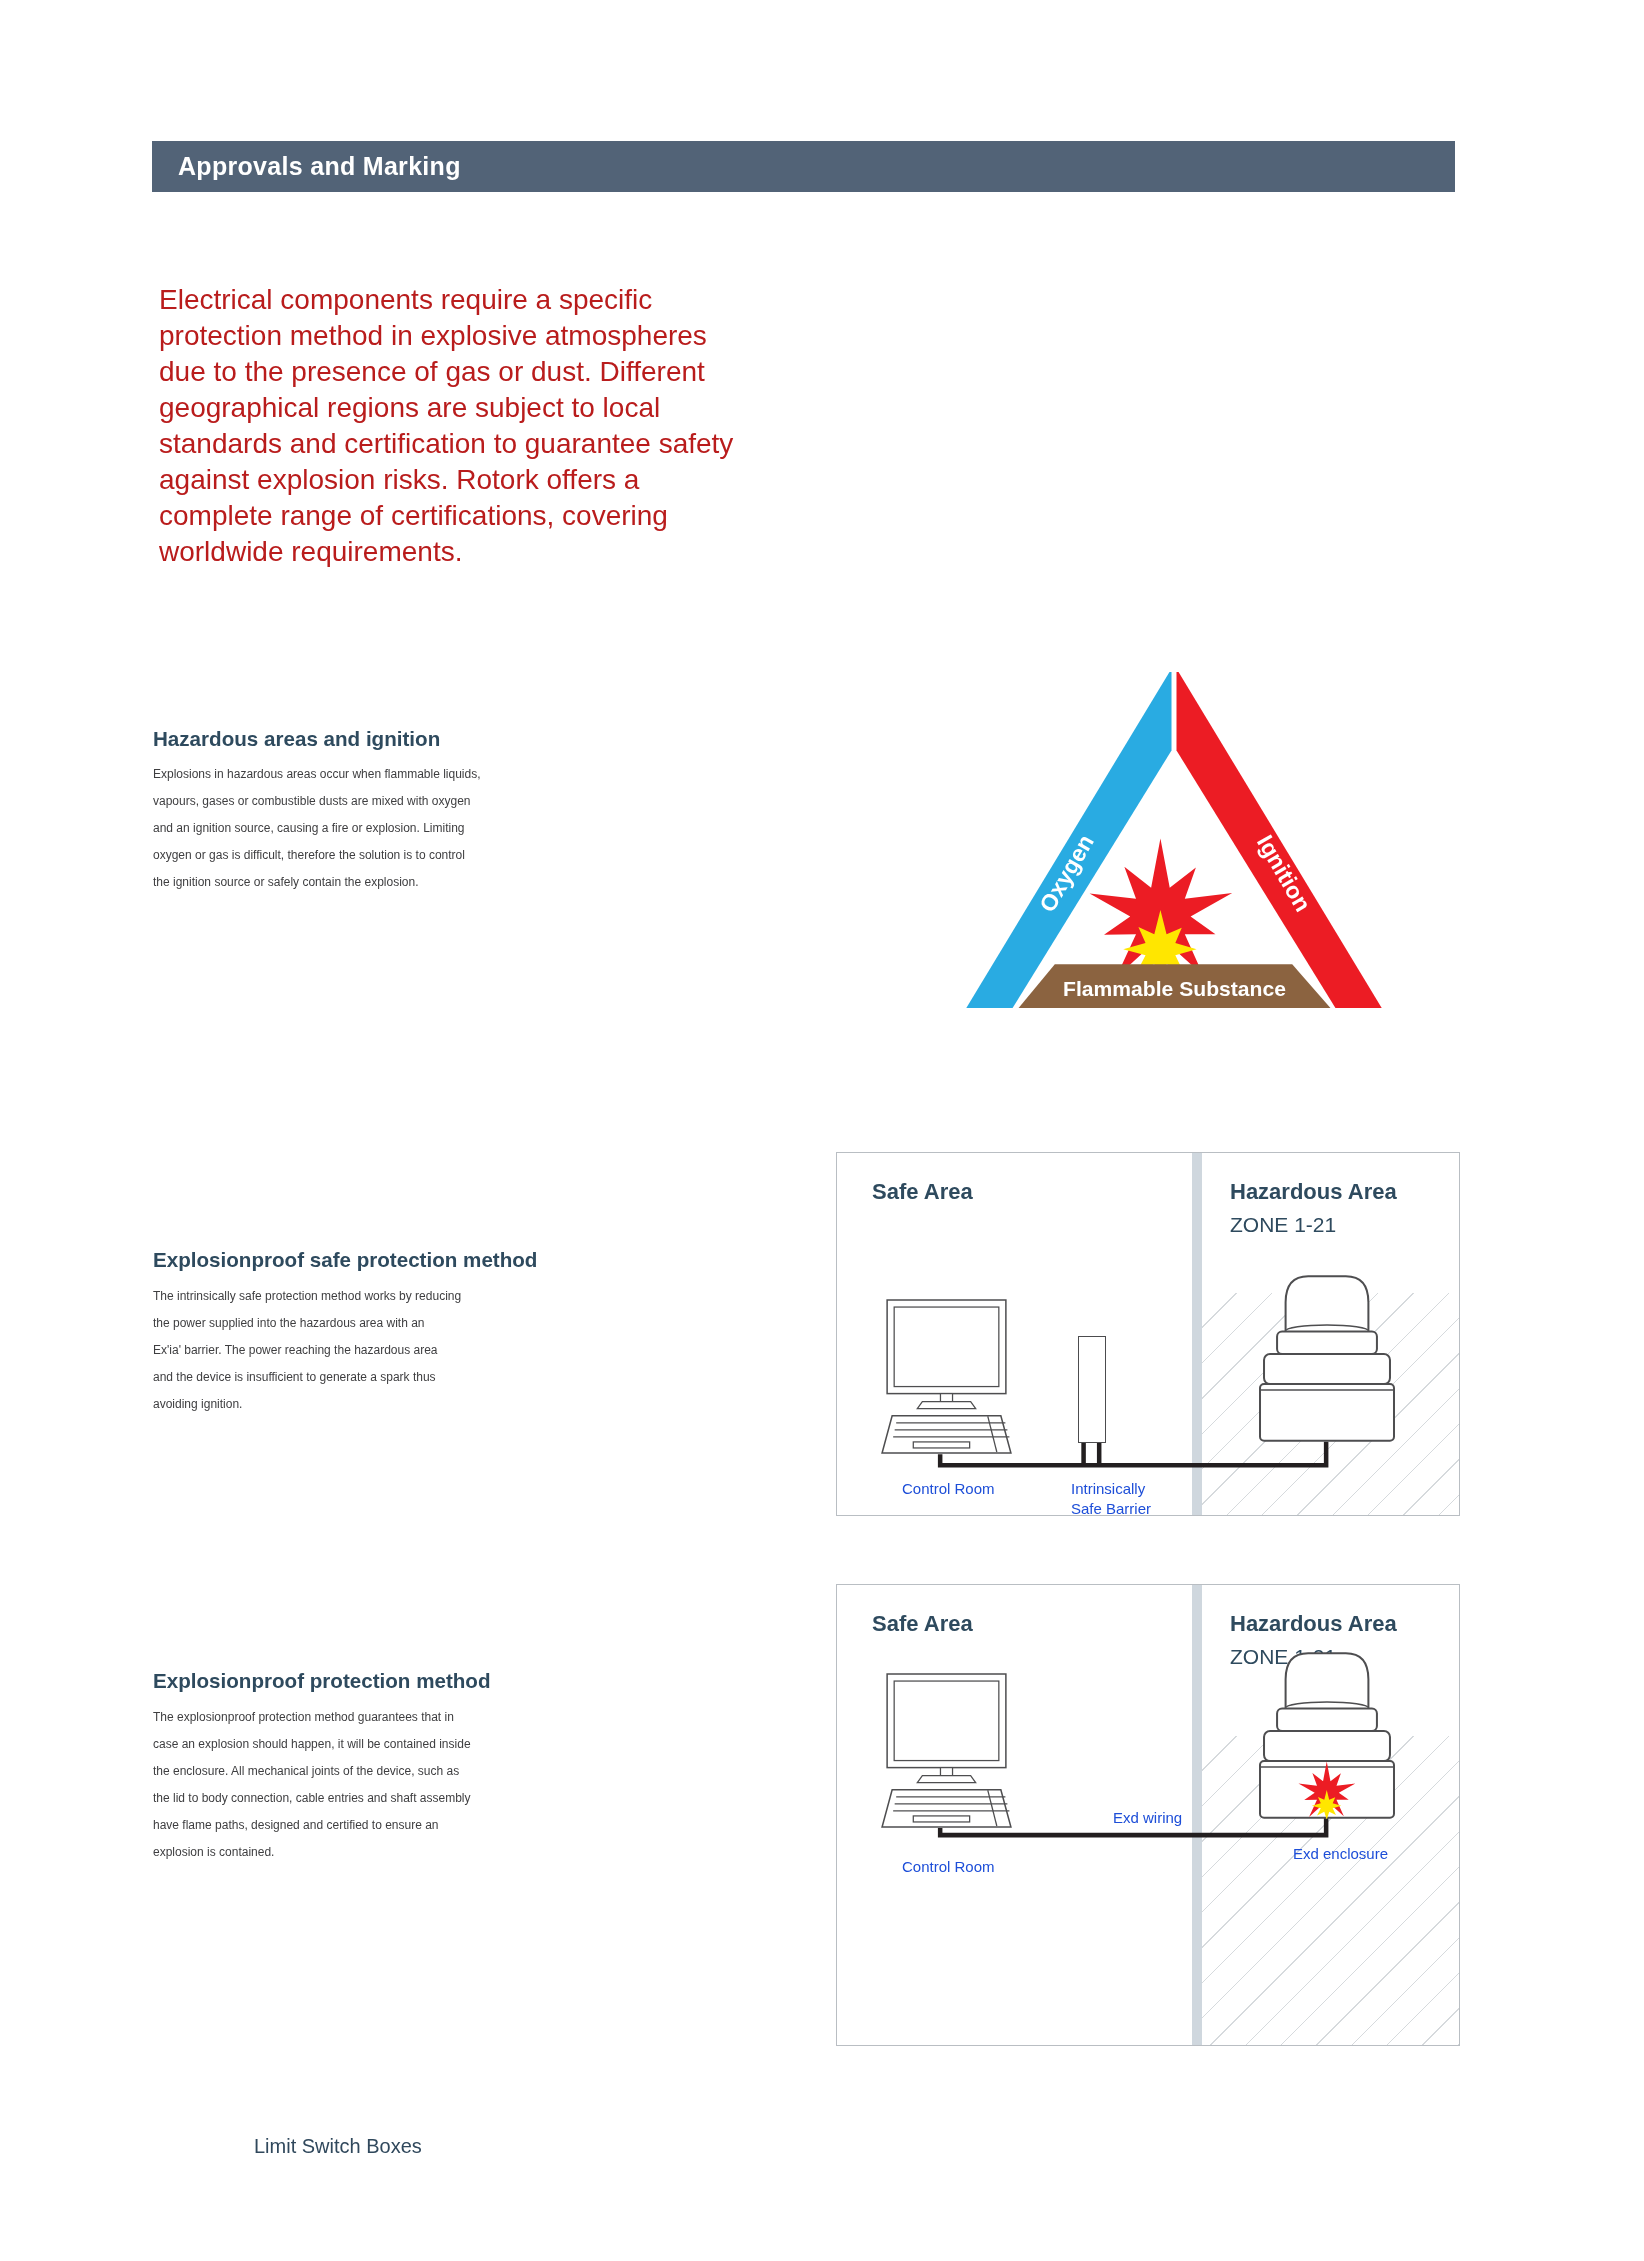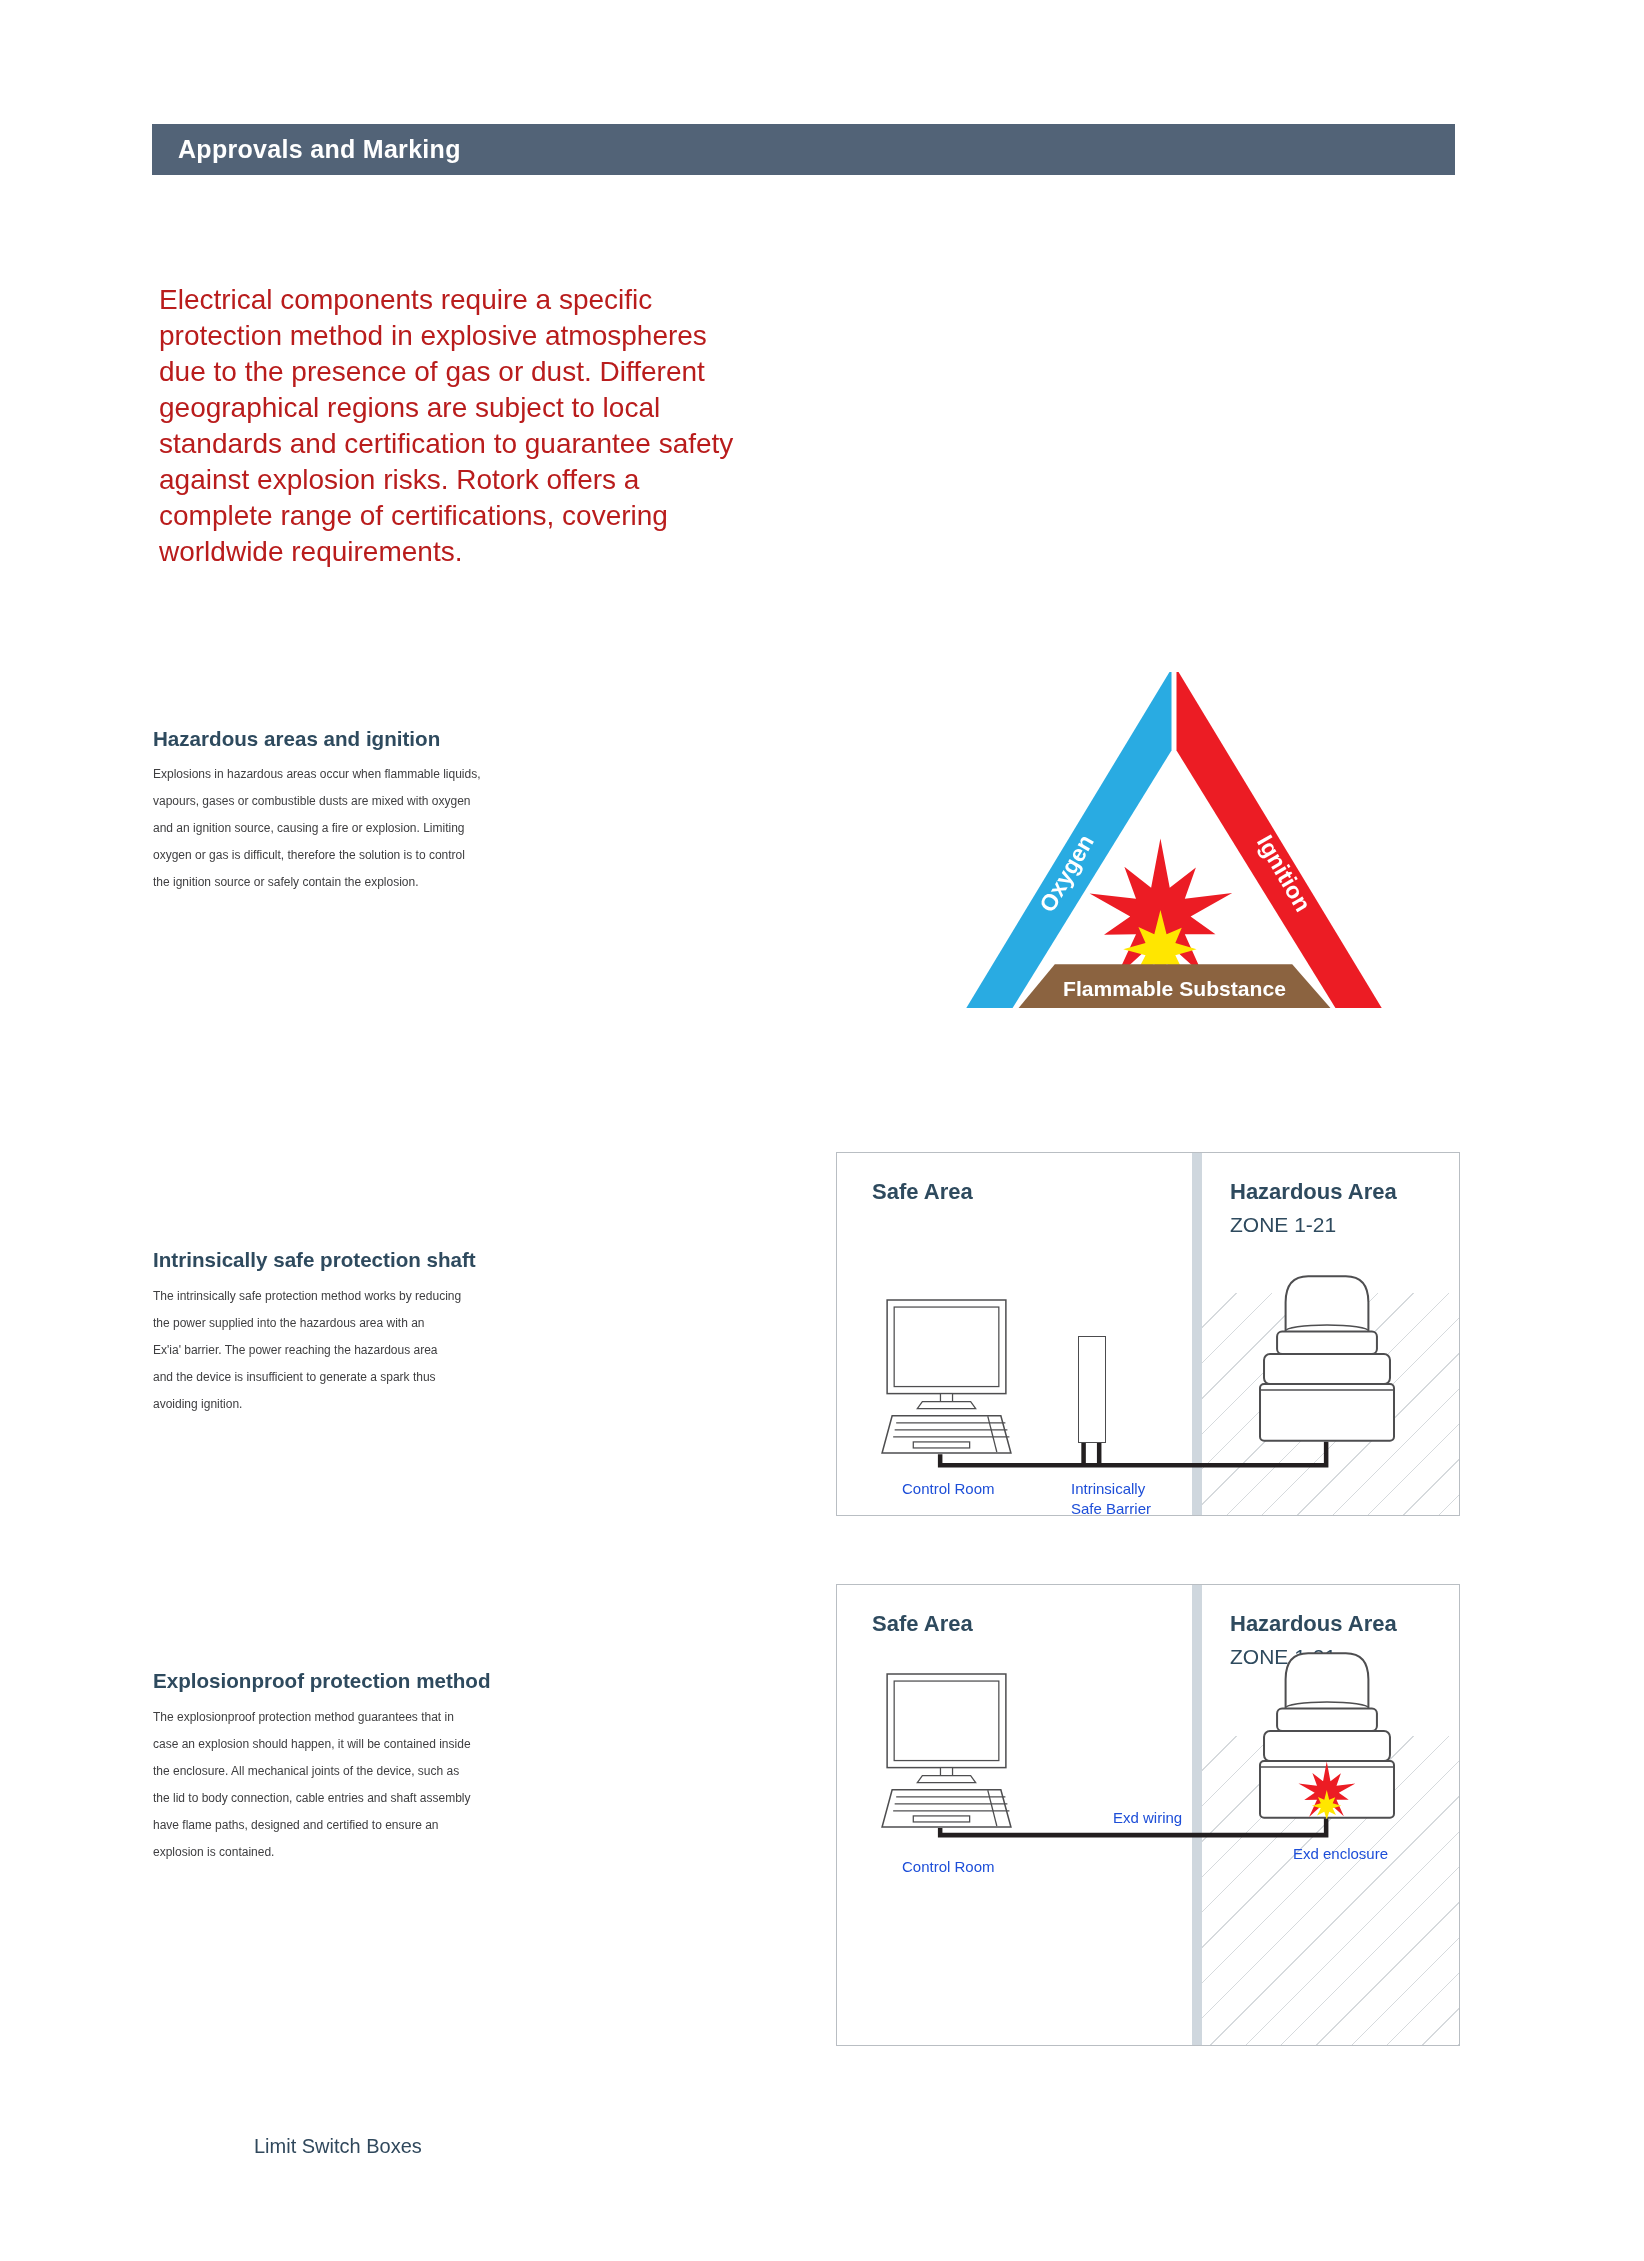--- a/index.html
+++ b/index.html
@@ -3,21 +3,21 @@
 <meta charset="utf-8">
 <style>
   html,body{margin:0;padding:0;background:#ffffff;}
   #page{
     position:relative;width:1645px;height:2261px;background:#ffffff;overflow:hidden;
     font-family:"Liberation Sans","DejaVu Sans",sans-serif;
   }
   .abs{position:absolute;}
   
   #header-bar{
-    left:152px;top:124px;width:1303px;height:51px;background:#526377;
+    left:152px;top:141px;width:1303px;height:51px;background:#526377;
     display:flex;align-items:center;
   }
   #header-bar .title{
     color:#ffffff;font-size:25px;font-weight:bold;padding-left:26px;letter-spacing:0.3px;
   }
   
   .intro{
     left:159px;top:282px;width:655px;font-size:28px;line-height:36px;color:#b91c1c;
     white-space:pre-line;
   }
@@ -122,21 +122,21 @@
     <text x="438" y="648" text-anchor="middle" font-size="42" font-weight="bold" fill="#ffffff">Flammable Substance</text>
   </svg>
 
   <div class="abs sec-heading" style="top:727px">Hazardous areas and ignition</div>
   <div class="abs sec-body" style="top:761px">Explosions in hazardous areas occur when flammable liquids,
 vapours, gases or combustible dusts are mixed with oxygen
 and an ignition source, causing a fire or explosion. Limiting
 oxygen or gas is difficult, therefore the solution is to control
 the ignition source or safely contain the explosion.</div>
 
-  <div class="abs sec-heading" style="top:1248px">Intrinsically safe protection shaft</div>
+  <div class="abs sec-heading" style="top:1248px">Explosionproof safe protection method</div>
   <div class="abs sec-body" style="top:1283px">The intrinsically safe protection method works by reducing
 the power supplied into the hazardous area with an
 Ex'ia' barrier. The power reaching the hazardous area
 and the device is insufficient to generate a spark thus
 avoiding ignition.</div>
 
   <div class="abs sec-heading" style="top:1669px">Explosionproof protection method</div>
   <div class="abs sec-body" style="top:1704px">The explosionproof protection method guarantees that in
 case an explosion should happen, it will be contained inside
 the enclosure. All mechanical joints of the device, such as

